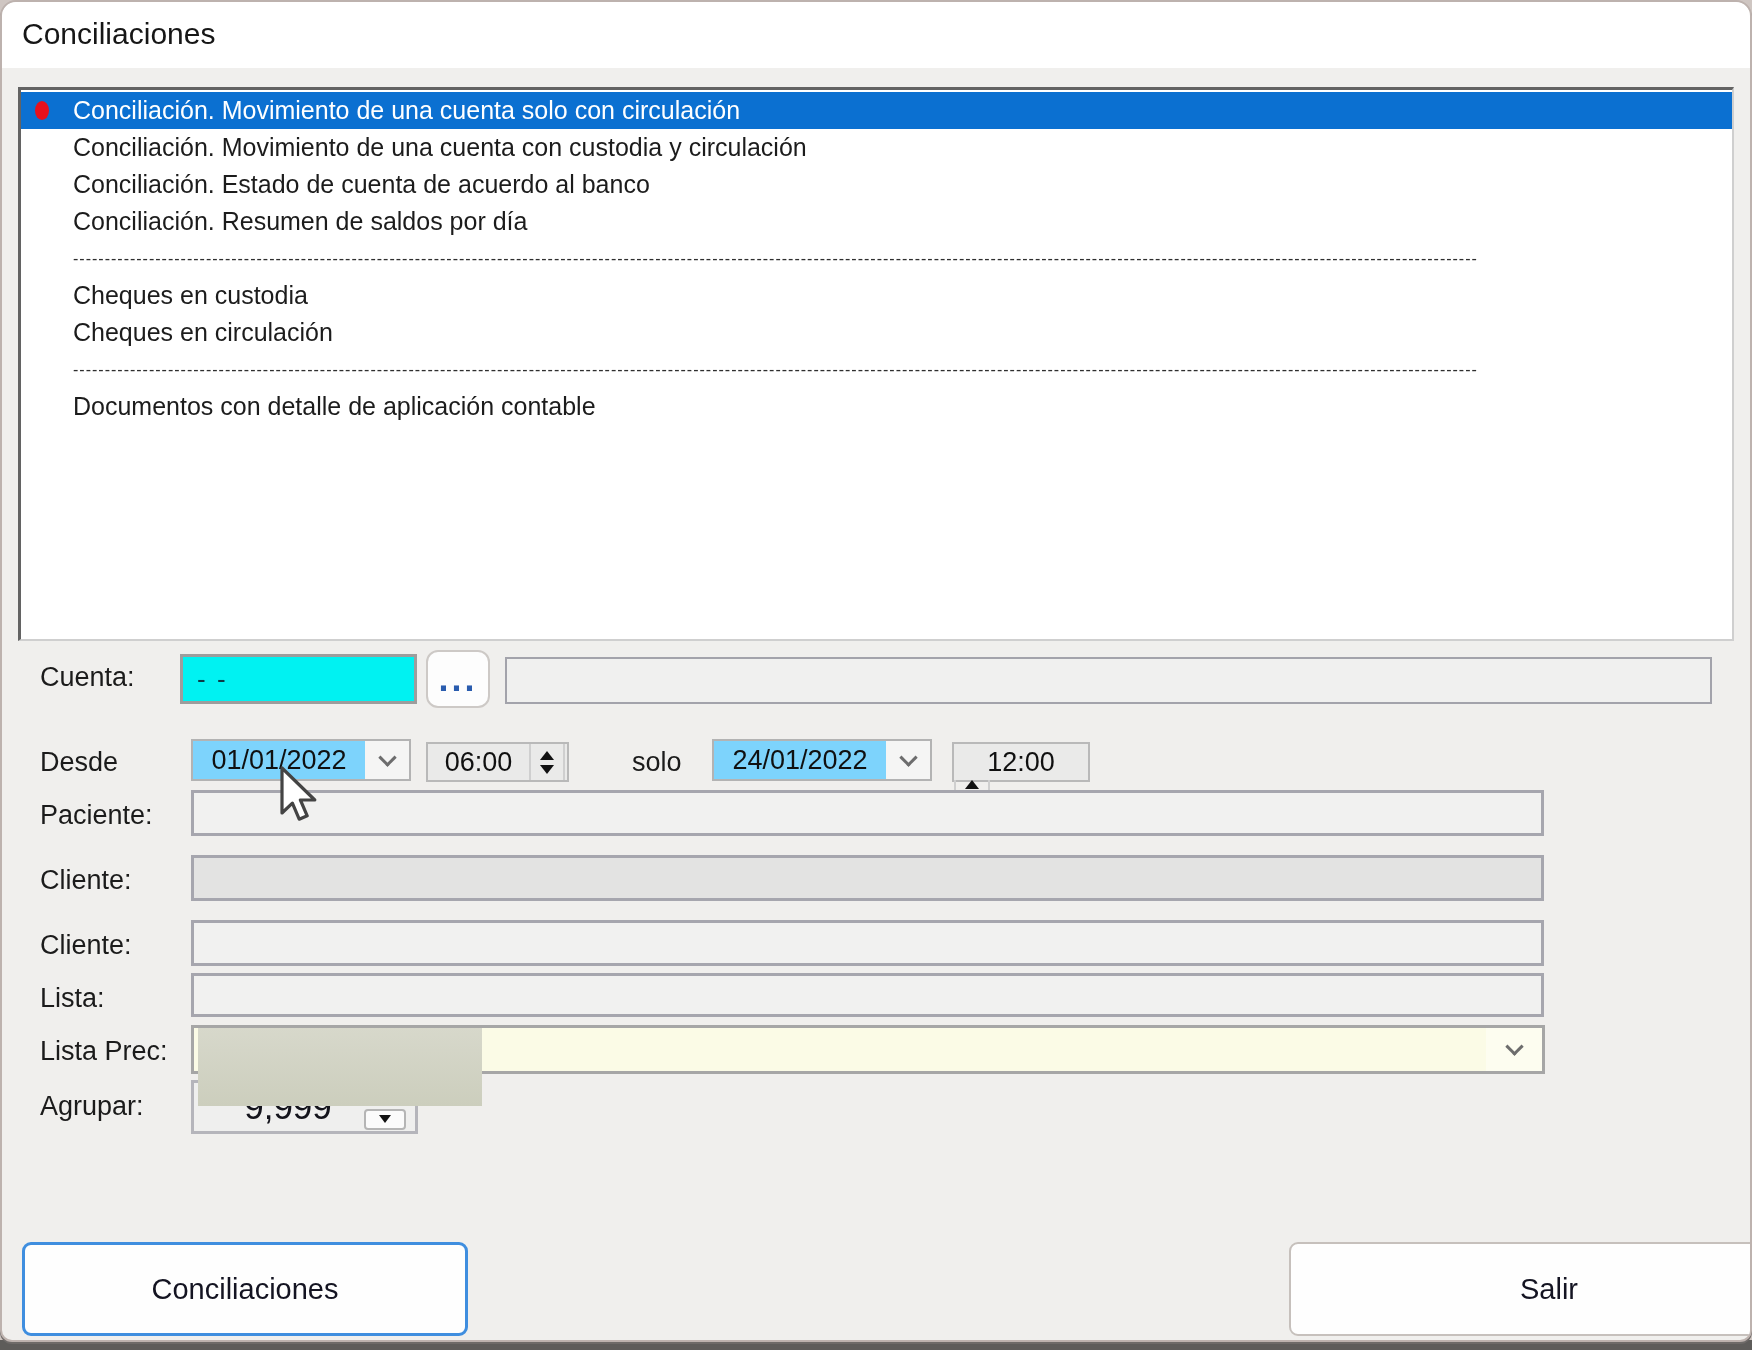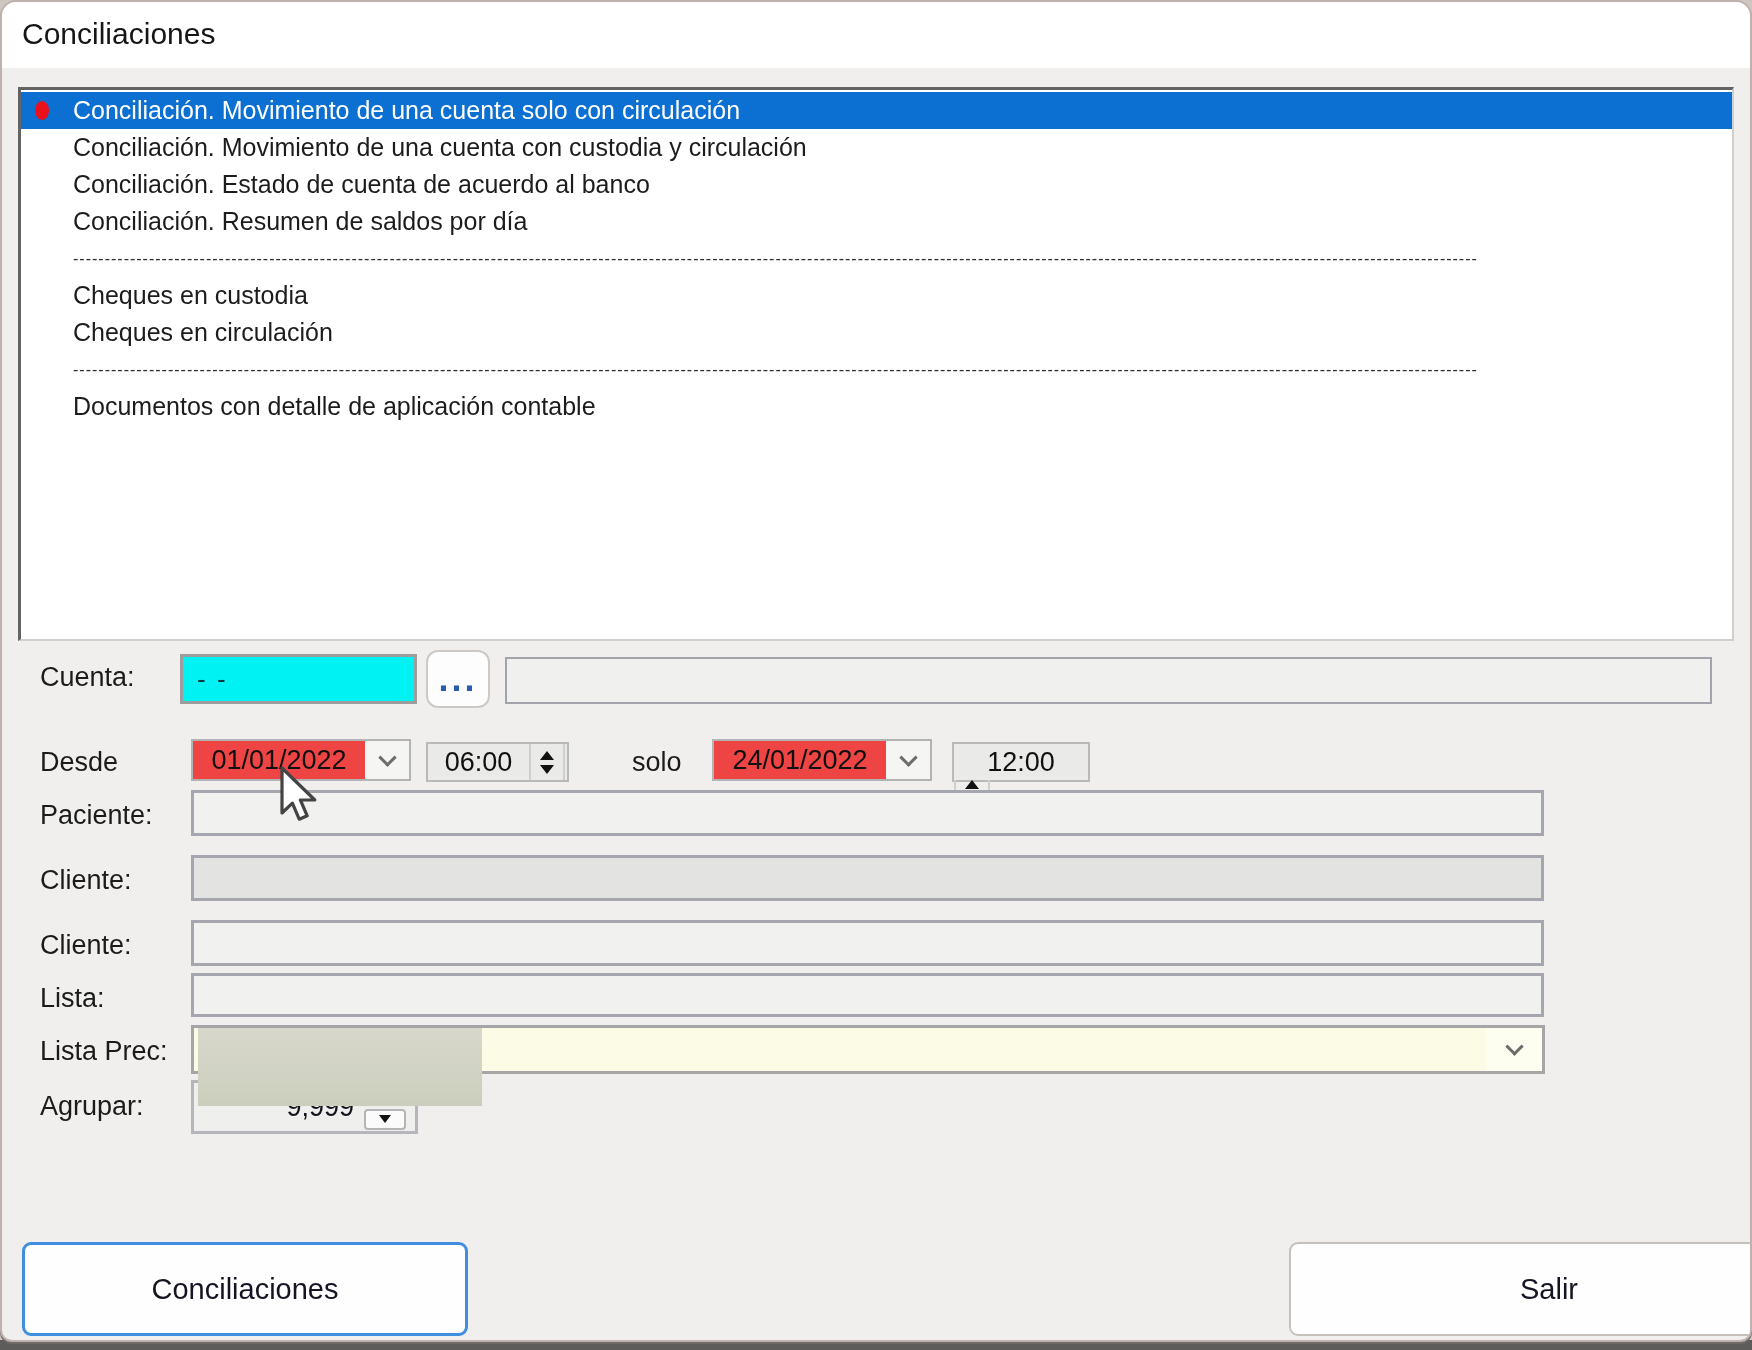--- a/index.html
+++ b/index.html
@@ -38,21 +38,21 @@
     color:#0d3a46; line-height:44px; padding-left:14px; letter-spacing:2px; }
   .browse-btn { position:absolute; left:424px; top:648px; width:64px; height:58px;
     background:#fdfdfd; border:2px solid #cdc9c6; border-radius:12px;
     display:flex; align-items:center; justify-content:center;
     font-size:36px; font-weight:bold; color:#2a5cae; letter-spacing:3px; }
   .cuenta-long { position:absolute; left:503px; top:655px; width:1207px; height:47px;
     background:#f0f0ef; border:2px solid #a3a3ab; }
 
   
   .date-field { position:absolute; top:737px; width:220px; height:42px;
-    background:#ef4444; border:2px solid #b3b3b3; display:flex; }
+    background:#7dd3fc; border:2px solid #b3b3b3; display:flex; }
   .date-text { flex:1; text-align:center; font-size:27px; color:#101010;
     line-height:38px; }
   .date-drop { width:44px; background:#f5f5f4; display:flex; align-items:center;
     justify-content:center; }
   .chev { width:13px; height:13px; border-right:3px solid #6d6d6d;
     border-bottom:3px solid #6d6d6d; transform:rotate(45deg) translate(-2px,-2px); }
   .time-field { position:absolute; top:740px; height:40px; background:#eaeae9;
     border:2px solid #b9b9b9; display:flex; }
   .time-text { flex:1; text-align:center; font-size:27px; color:#101010;
     line-height:36px; }
@@ -74,21 +74,21 @@
     background:var(--lista_yellow); border:3px solid #a6a6a6; display:flex; }
   .combo-text { flex:1; }
   .combo-drop { width:56px; background:#fdfdf0; display:flex; align-items:center;
     justify-content:center; }
   .redaction { position:absolute; left:196px; top:1026px; width:284px; height:78px;
     background:linear-gradient(180deg,#d7d8cb,#cccebd); z-index:5; }
 
   
   .agrupar { position:absolute; left:189px; top:1078px; width:227px; height:54px;
     background:#efefee; border:3px solid #b5b5bb; display:flex; align-items:center; }
-  .agrupar-value { width:168px; text-align:right; font-size:27px; color:#14141c;
+  .agrupar-value { width:168px; text-align:center; font-size:35px; color:#14141c;
     padding-right:8px;padding-left:28px; }
   .spin-btns { display:flex; flex-direction:column; gap:3px; margin-left:2px; }
   .spin-btn { width:42px; height:21px; background:#fbfbfb; border:2px solid #b5b5b5;
     border-radius:4px; display:flex; align-items:center; justify-content:center; }
   .spin-btn .tri-up { border-left-width:6px; border-right-width:6px; border-bottom-width:8px; }
   .spin-btn .tri-down { border-left-width:6px; border-right-width:6px; border-top-width:8px; }
 
   
   .btn { position:absolute; top:1240px; height:94px; background:#fefefe;
     border-radius:9px; font-size:29px; color:#141422; display:flex;

